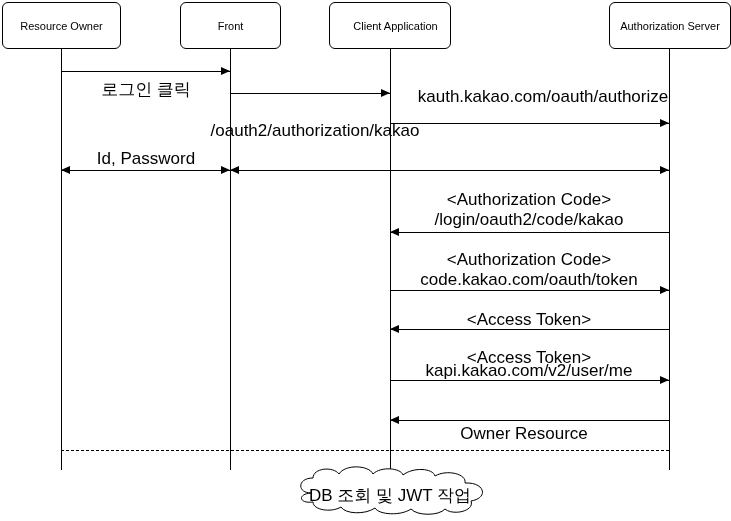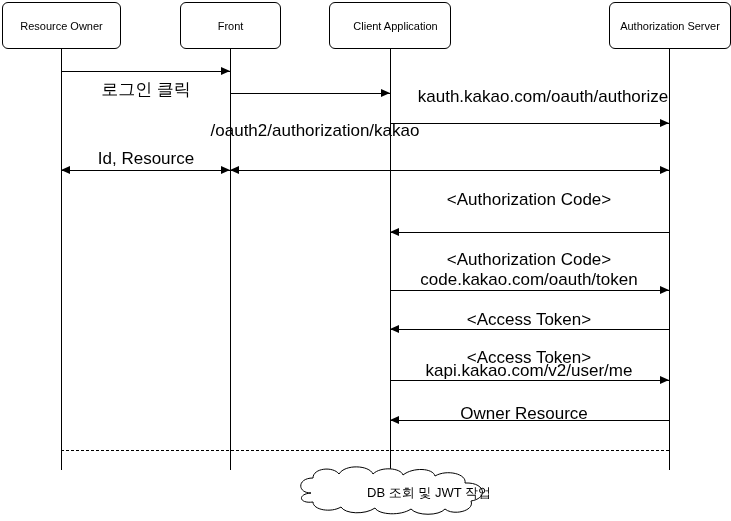--- a/index.html
+++ b/index.html
@@ -59,26 +59,25 @@
     color: #000000;
     text-align: center;
     white-space: nowrap;
     transform: translateX(-50%);
   }
   .cloud-wrap {
     position: absolute;
   }
   .cloud-label {
     position: absolute;
-    font-size: 13px;
+    font-size: 17px;
     color: #000000;
     white-space: nowrap;
     transform: translateX(-50%);
     text-align: right;
-    margin-left: 39px;
   }
 </style>
 </head>
 <body>
 
 <div id="canvas">
 
   <div class="actor-box" style="left:2px; top:2px; width:119px; height:47px;">
     <span>Resource Owner</span>
   </div>
@@ -112,47 +111,48 @@
   <div class="arrow right" style="left:381px; top:89px;"></div>
   <div class="msg-label" style="left:315px; top:78px;margin-top:43px;">/oauth2/authorization/kakao</div>
 
   <div class="msg-line" style="left:390px; top:123px; width:279px;"></div>
   <div class="arrow right" style="left:660px; top:119px;"></div>
   <div class="msg-label" style="left:543px; top:87px;">kauth.kakao.com/oauth/authorize</div>
 
   <div class="msg-line" style="left:61px; top:170px; width:169px;"></div>
   <div class="arrow left" style="left:61px; top:166px;"></div>
   <div class="arrow right" style="left:221px; top:166px;"></div>
-  <div class="msg-label" style="left:146px; top:149px;">Id, Resource</div>
+  <div class="msg-label" style="left:146px; top:149px;">Id, Password</div>
 
   <div class="msg-line" style="left:230px; top:170px; width:439px;"></div>
   <div class="arrow left" style="left:230px; top:166px;"></div>
   <div class="arrow right" style="left:660px; top:166px;"></div>
 
   <div class="msg-line" style="left:390px; top:232px; width:279px;"></div>
   <div class="arrow left" style="left:390px; top:228px;"></div>
   <div class="msg-label" style="left:529px; top:190px;">&lt;Authorization Code&gt;</div>
+  <div class="msg-label" style="left:529px; top:210px;">/login/oauth2/code/kakao</div>
 
   <div class="msg-line" style="left:390px; top:290px; width:279px;"></div>
   <div class="arrow right" style="left:660px; top:286px;"></div>
   <div class="msg-label" style="left:529px; top:250px;">&lt;Authorization Code&gt;</div>
   <div class="msg-label" style="left:529px; top:270px;">code.kakao.com/oauth/token</div>
 
   <div class="msg-line" style="left:390px; top:329px; width:279px;"></div>
   <div class="arrow left" style="left:390px; top:325px;"></div>
   <div class="msg-label" style="left:529px; top:310px;">&lt;Access Token&gt;</div>
 
   <div class="msg-line" style="left:390px; top:380px; width:279px;"></div>
   <div class="arrow right" style="left:660px; top:376px;"></div>
   <div class="msg-label" style="left:529px; top:348px;">&lt;Access Token&gt;</div>
   <div class="msg-label" style="left:529px; top:361px;">kapi.kakao.com/v2/user/me</div>
 
   <div class="msg-line" style="left:390px; top:420px; width:279px;"></div>
   <div class="arrow left" style="left:390px; top:416px;"></div>
-  <div class="msg-label" style="left:524px; top:404px;text-align:center;">Owner Resource</div>
+  <div class="msg-label" style="left:524px; top:424px;text-align:center;">Owner Resource</div>
 
   <div class="cloud-wrap" style="left:289px; top:466px; width:202px; height:49px;">
     <svg width="202" height="49" viewBox="0 0 202 49">
       <path d="M22,27
                C8,27 8,12 24,12
                C24,2 44,0 50,8
                C56,-2 80,-1 84,8
                C92,0 112,2 114,9
                C124,1 144,2 146,10
                C158,3 178,8 176,17

